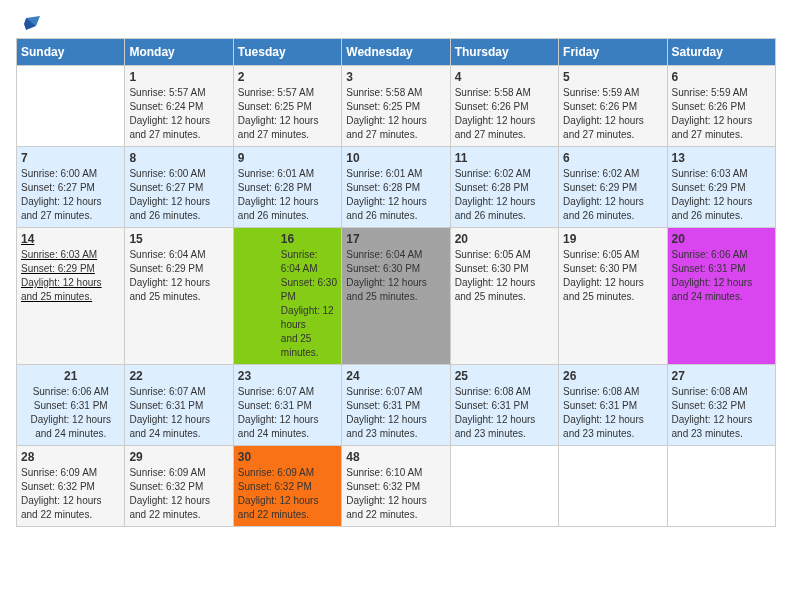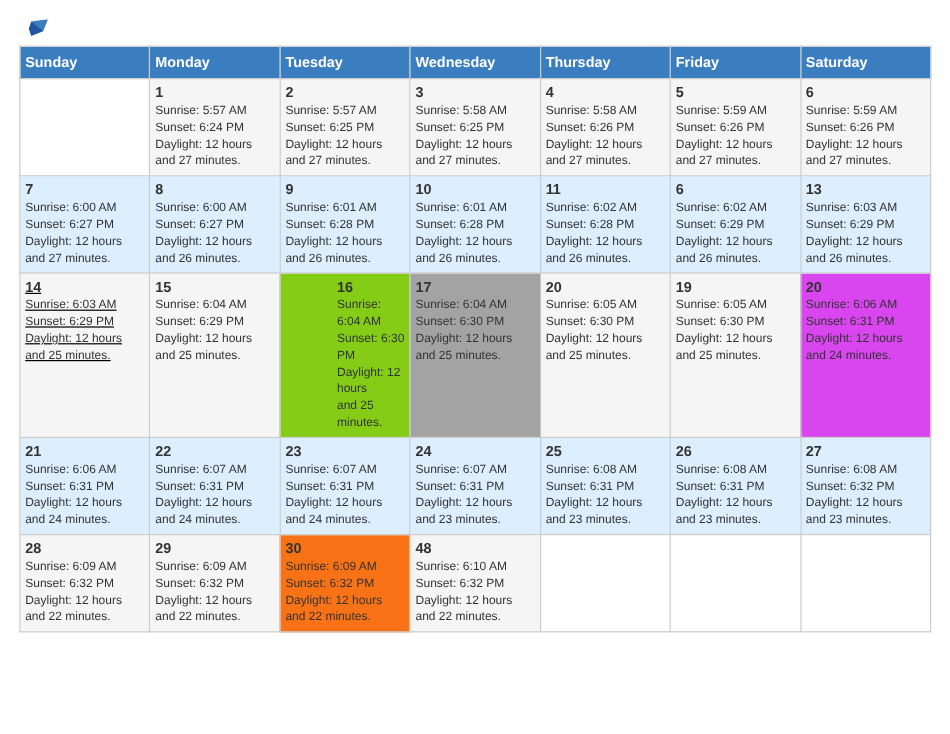--- a/index.html
+++ b/index.html
@@ -189,21 +189,21 @@
         <td style="background: rgb(245, 245, 245);">
           <span class="day-number">19</span>
           <div class="day-info">Sunrise: 6:05 AM<br>Sunset: 6:30 PM<br>Daylight: 12 hours<br>and 25 minutes.</div>
         </td>
         <td style="background: #d946ef;">
           <span class="day-number">20</span>
           <div class="day-info">Sunrise: 6:06 AM<br>Sunset: 6:31 PM<br>Daylight: 12 hours<br>and 24 minutes.</div>
         </td>
       </tr>
       <tr>
-        <td style="background: rgb(221, 238, 255);">
+        <td style="background: rgb(221, 238, 255); text-align: center;">
           <span class="day-number">21</span>
           <div class="day-info">Sunrise: 6:06 AM<br>Sunset: 6:31 PM<br>Daylight: 12 hours<br>and 24 minutes.</div>
         </td>
         <td style="background: rgb(221, 238, 255);">
           <span class="day-number">22</span>
           <div class="day-info">Sunrise: 6:07 AM<br>Sunset: 6:31 PM<br>Daylight: 12 hours<br>and 24 minutes.</div>
         </td>
         <td style="background: rgb(221, 238, 255); margin-top: 22px;">
           <span class="day-number">23</span>
           <div class="day-info">Sunrise: 6:07 AM<br>Sunset: 6:31 PM<br>Daylight: 12 hours<br>and 24 minutes.</div>

